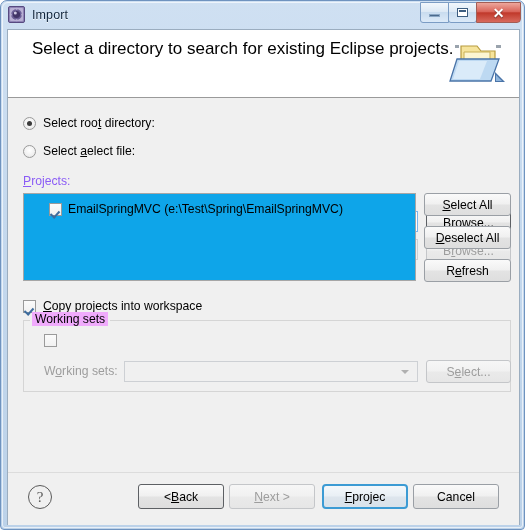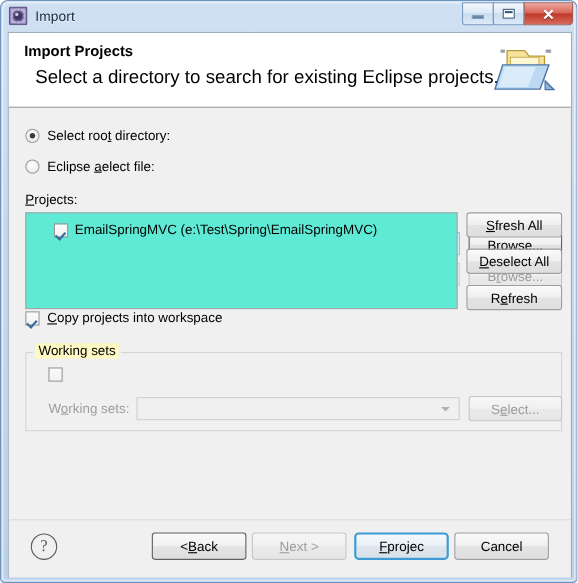--- a/index.html
+++ b/index.html
@@ -252,30 +252,30 @@
   }
   #browse1 { top: 113px; }
   #browse2 { top: 141px; }
 
   
   .projects-label {
     position: absolute;
     left: 15px;
     top: 76px;
     font-size: 12.2px;
-    color: #000000;
+    color: #8b5cf6;
   }
   .projects-list {
     position: absolute;
     left: 15px;
     top: 95px;
     width: 393px;
     height: 88px;
     box-sizing: border-box;
-    background: #5eead4;
+    background: #0ea5e9;
     border: 1px solid #a6a6a6;
     padding: 6px 0 0 0;
     overflow: hidden;
   }
   .project-item {
     display: flex;
     align-items: center;
     height: 18px;
     padding-left: 25px;
   }
@@ -309,21 +309,21 @@
     height: 23px;
   }
   #selectAll { top: 95px; }
   #deselectAll { top: 128px; }
   #refreshBtn { top: 161px; }
 
   
   #copyRow {
     position: absolute;
     left: 15px;
-    top: 184px;
+    top: 201px;
     display: flex;
     align-items: center;
   }
 
   
   .group {
     position: absolute;
     left: 15px;
     top: 222px;
     width: 488px;
@@ -340,21 +340,21 @@
     background: #d5d5d5;
   }
   .group::before { left: 0; width: 6px; }
   .group::after { left: 86px; right: 0; }
   .group-title {
     position: absolute;
     left: 8px;
     top: -8px;
     font-size: 12.2px;
     color: #000;
-    background: #fef9c3;
+    background: #f0abfc;
     padding: 0 3px;
   }
   #addWsRow {
     position: absolute;
     left: 20px;
     top: 14px;
     display: flex;
     align-items: center;
   }
   .ws-label {
@@ -466,21 +466,20 @@
       </div>
       <div class="wbtn close">
         <span class="glyph-close">✕</span>
       </div>
     </div>
   </div>
 
   <div class="dialog">
 
     <div class="banner">
-      <div class="banner-title">Import Projects</div>
       <div class="banner-sub">Select a directory to search for existing Eclipse projects.</div>
       <div class="banner-icon">
         <svg width="64" height="62" viewBox="0 0 64 62">
           <rect x="8" y="13" width="4" height="3" fill="#9aa3ad"></rect>
           <rect x="49" y="13" width="5" height="3" fill="#9aa3ad"></rect>
           <path d="M14 14 h16 l4 5 h14 v18 H14 Z" fill="#f6e49c" stroke="#b79b3e" stroke-width="1.2"></path>
           <path d="M17 20 h26 v15 H17 Z" fill="#fdf6d2" stroke="#c9b057" stroke-width="1"></path>
           <path d="M10 27 h32 l10 0 -8 22 H3 Z" fill="#bdd9f2" stroke="#4a74a8" stroke-width="1.3"></path>
           <path d="M12 29 h28 l-7 18 H6 Z" fill="#e4f0fb" opacity="0.75"></path>
           <path d="M48 40 l10 10 h-10 Z" fill="#4a74a8"></path>
@@ -497,42 +496,42 @@
       </div>
       <div class="txtfield focused" style="left:155px; top:113px; width:255px;">e:\Test\Spring\EmailSpringMVC</div>
       <div class="btn strong btn-browse" id="browse1">
           <span>B</span>
           <u>r</u>
           <span>owse...</span>
         </div>
 
       <div class="radio-row row" id="rowArchive">
         <div class="radio"></div>
-        <span class="lbl"><span>Eclipse </span><u>a</u><span>elect file:</span></span>
+        <span class="lbl"><span>Select </span><u>a</u><span>elect file:</span></span>
       </div>
       <div class="txtfield disabled" style="left:155px; top:141px; width:255px;"></div>
       <div class="btn disabled btn-browse" id="browse2">
           <span>B</span>
           <u>r</u>
           <span>owse...</span>
         </div>
 
       <div class="projects-label"><span></span><u>P</u><span>rojects:</span></div>
 
       <div class="projects-list">
         <div class="project-item">
           <div class="checkbox checked"></div>
           <span class="lbl">EmailSpringMVC (e:\Test\Spring\EmailSpringMVC)</span>
         </div>
       </div>
 
       <div class="btn side-btn" id="selectAll">
           <span></span>
           <u>S</u>
-          <span>fresh All</span>
+          <span>elect All</span>
         </div>
       <div class="btn side-btn" id="deselectAll">
           <span></span>
           <u>D</u>
           <span>eselect All</span>
         </div>
       <div class="btn side-btn" id="refreshBtn">
           <span>R</span>
           <u>e</u>
           <span>fresh</span>

